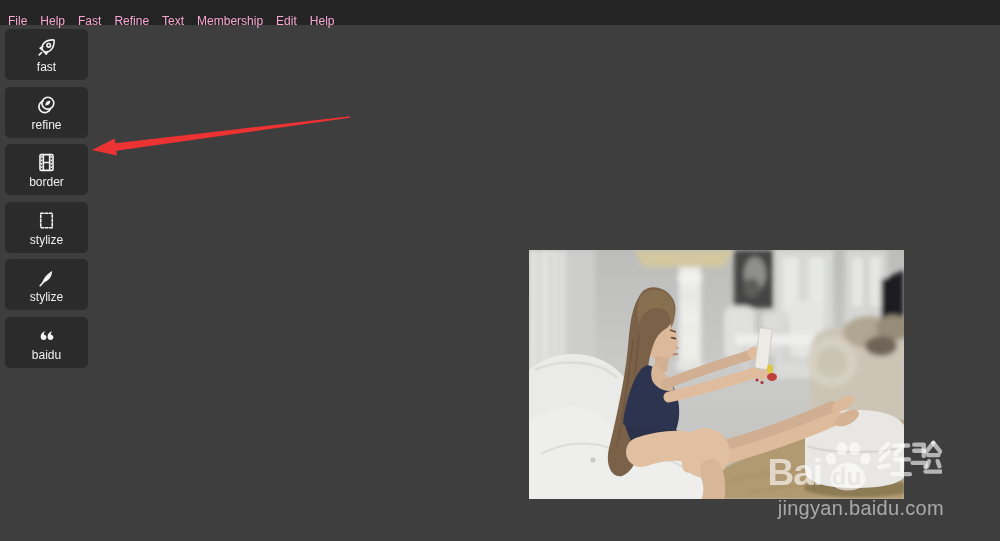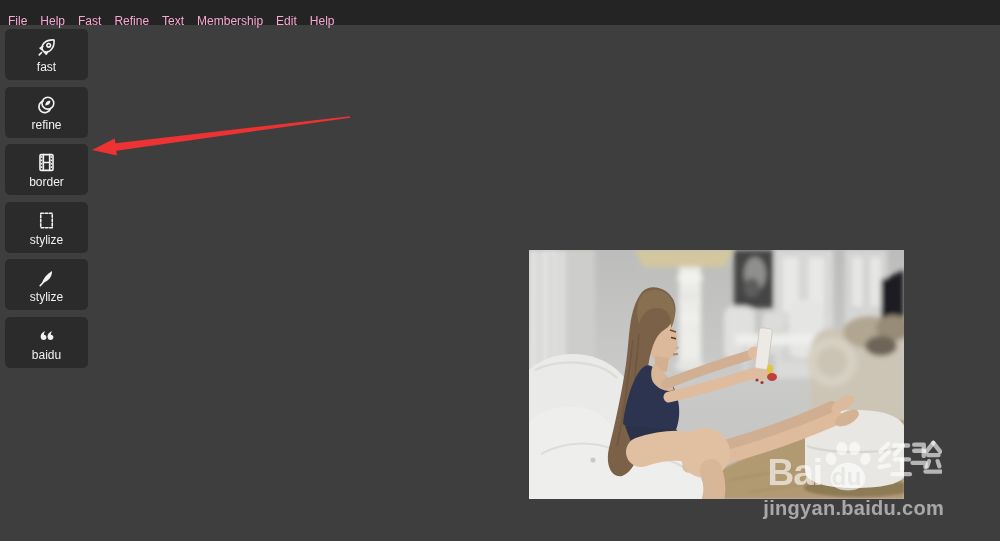--- a/index.html
+++ b/index.html
@@ -24,21 +24,21 @@
   .photo svg { width:100%; height:100%; display:block; }
 
   .arrow-overlay { position:absolute; left:0; top:0; width:1000px; height:541px; z-index:40; pointer-events:none; }
 
   .wm-logo { position:absolute; top:438px; right:58px; display:flex; align-items:flex-end; z-index:30; pointer-events:none; }
   .wm-bai { font-size:37px; font-weight:bold; color:rgba(255,255,255,0.62); line-height:0.9;
             letter-spacing:-1px; }
   .wm-paw { width:49px; height:52px; margin:0 0 -2px 1px; }
   .wm-cn  { width:66px; height:48px; margin:0 0 -1px 4px; }
   .wm-cn path { stroke:rgba(255,255,255,0.62); stroke-width:5; stroke-linecap:round; stroke-linejoin:round; fill:none; }
-  .wm-url { position:absolute; top:497px; right:56px; z-index:30; font-size:20px; font-weight:bold;
+  .wm-url { position:absolute; top:497px; right:56px; z-index:30; font-size:20px; font-weight:normal;
             color:rgba(255,255,255,0.55); letter-spacing:0.3px; pointer-events:none; }
 </style>
 </head>
 <body>
 
 <div class="menubar">
   <span class="menu-item">File</span>
   <span class="menu-item">Help</span>
   <span class="menu-item">Fast</span>
   <span class="menu-item">Refine</span>

